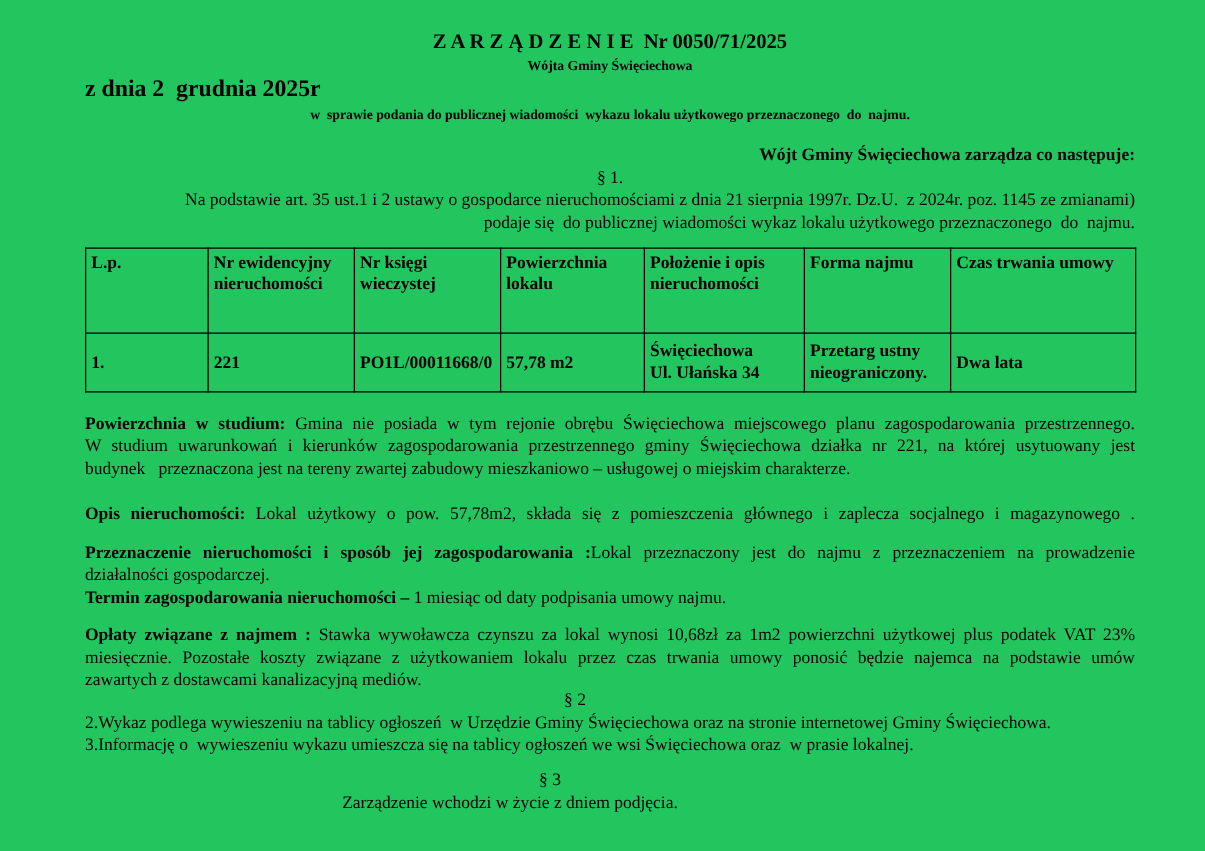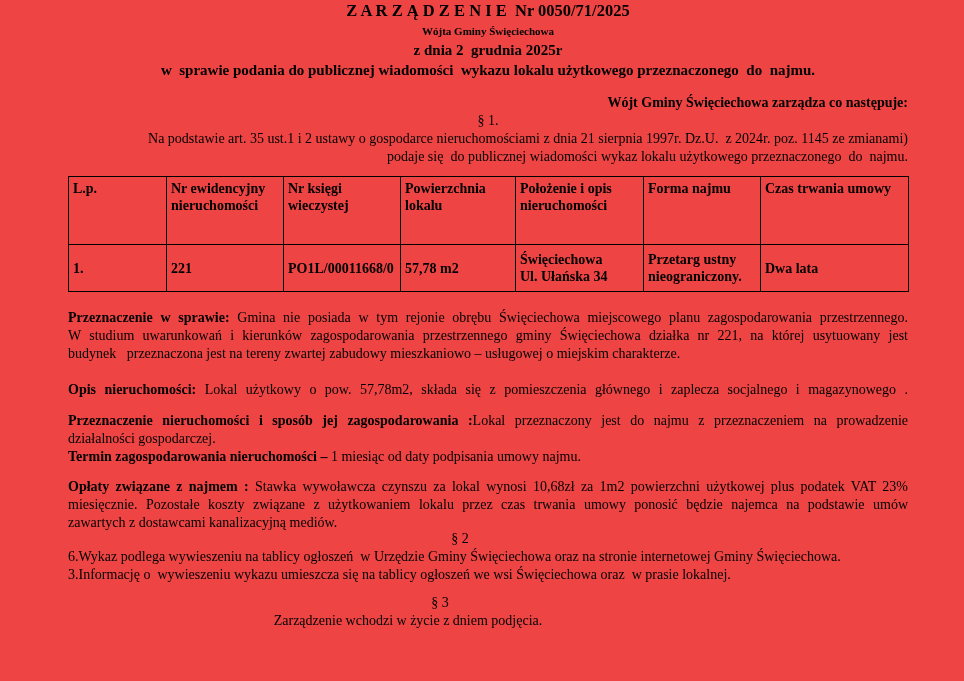--- a/index.html
+++ b/index.html
@@ -1,38 +1,39 @@
 <!DOCTYPE html>
 <html lang="pl"><head>
 <meta charset="utf-8">
 <style>
   html, body { margin: 0; padding: 0; background: #ffffff; }
   .page {
     position: relative;
     width: 964px;
     height: 681px;
-    background: #ef4444;
+    background: #22c55e;
     color: #000000;
     font-family: "Liberation Serif", "DejaVu Serif", serif;
     font-size: 14px;
     line-height: 18px;
     overflow: hidden;
     box-sizing: border-box;
+    padding-top: 22px;
   }
   .content { margin-left: 68px; width: 840px; }
   .line { white-space: pre-wrap; }
   .b { font-weight: bold; }
   .center { text-align: right; }
   .just { text-align: justify; text-align-last: justify; white-space: normal; }
 
   
   .title-1 { font-size: 16.5px; line-height: 22px; font-weight: bold; text-align: center; }
   .title-2 { font-size: 11px; line-height: 18px; font-weight: bold; text-align: center; }
-  .title-3 { font-size: 15px; line-height: 20px; font-weight: bold; text-align: center; }
-  .title-subject { font-size: 15px; line-height: 20px; font-weight: bold; text-align: center; }
+  .title-3 { font-size: 19px; line-height: 20px; font-weight: bold; }
+  .title-subject { font-size: 11px; line-height: 20px; font-weight: bold; text-align: center; }
 
   .preamble-heading { font-weight: bold; text-align: right; margin-top: 14px; }
   .section-mark { text-align: center; }
 
   
   table.wykaz {
     border-collapse: collapse;
     table-layout: fixed;
     width: 840px;
     margin-top: 10px;
@@ -110,21 +111,21 @@
           <td>
             <div>Przetarg ustny</div>
             <div>nieograniczony.</div>
           </td>
           <td>Dwa lata</td>
         </tr>
       </tbody>
     </table>
 
     <div class="p-studium">
-      <div class="just"><span class="b">Przeznaczenie w sprawie:</span><span> Gmina nie posiada w tym rejonie obrębu Święciechowa miejscowego planu zagospodarowania przestrzennego.</span></div>
+      <div class="just"><span class="b">Powierzchnia w studium:</span><span> Gmina nie posiada w tym rejonie obrębu Święciechowa miejscowego planu zagospodarowania przestrzennego.</span></div>
       <div class="just">W studium uwarunkowań i kierunków zagospodarowania przestrzennego gminy Święciechowa działka nr 221, na której usytuowany jest</div>
       <div class="line">budynek   przeznaczona jest na tereny zwartej zabudowy mieszkaniowo – usługowej o miejskim charakterze.</div>
     </div>
 
     <div class="p-opis">
       <div class="just"><span class="b">Opis nieruchomości:</span><span> Lokal użytkowy o pow. 57,78m2, składa się z pomieszczenia głównego i zaplecza socjalnego i magazynowego .</span></div>
     </div>
 
     <div class="p-przeznaczenie">
       <div class="just"><span class="b">Przeznaczenie nieruchomości i sposób jej zagospodarowania :</span><span>Lokal przeznaczony jest do najmu z przeznaczeniem na prowadzenie</span></div>
@@ -132,20 +133,20 @@
       <div class="line"><span class="b">Termin zagospodarowania nieruchomości –</span><span> 1 miesiąc od daty podpisania umowy najmu.</span></div>
     </div>
 
     <div class="p-oplaty">
       <div class="just"><span class="b">Opłaty związane z najmem :</span><span> Stawka wywoławcza czynszu za lokal wynosi 10,68zł za 1m2 powierzchni użytkowej plus podatek VAT 23%</span></div>
       <div class="just">miesięcznie. Pozostałe koszty związane z użytkowaniem lokalu przez czas trwania umowy ponosić będzie najemca na podstawie umów</div>
       <div class="line">zawartych z dostawcami kanalizacyjną mediów.</div>
     </div>
 
     <div class="s2-mark line">§ 2</div>
-    <div class="line">6.Wykaz podlega wywieszeniu na tablicy ogłoszeń  w Urzędzie Gminy Święciechowa oraz na stronie internetowej Gminy Święciechowa.</div>
+    <div class="line">2.Wykaz podlega wywieszeniu na tablicy ogłoszeń  w Urzędzie Gminy Święciechowa oraz na stronie internetowej Gminy Święciechowa.</div>
     <div class="line">3.Informację o  wywieszeniu wykazu umieszcza się na tablicy ogłoszeń we wsi Święciechowa oraz  w prasie lokalnej.</div>
 
     <div class="s3-mark line">§ 3</div>
     <div class="closing line">Zarządzenie wchodzi w życie z dniem podjęcia.</div>
 
   </div>
 </div>
 
 </body></html>

